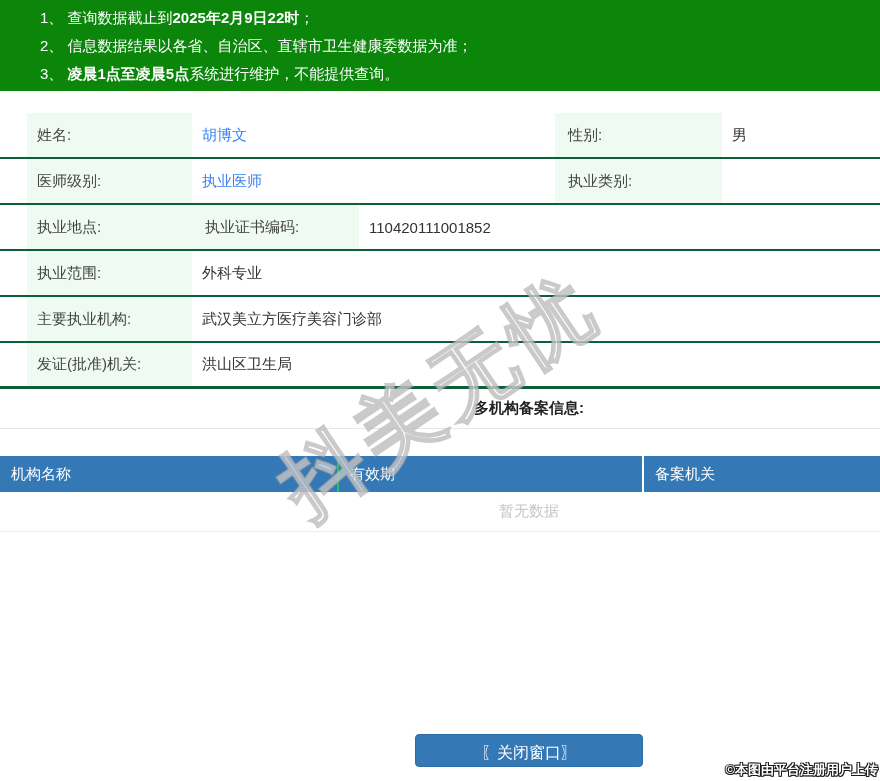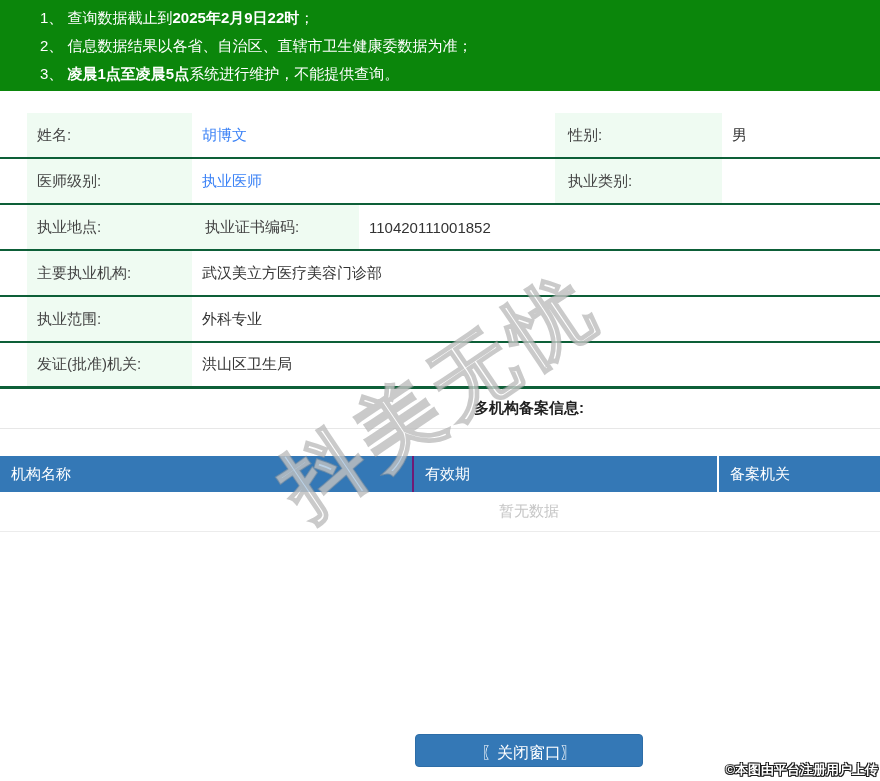--- a/index.html
+++ b/index.html
@@ -74,21 +74,21 @@
     display:flex;
     height:36px;
     background:#3478b6;
     color:#fff;
     font-size:15px;
   }
   .filing-header .hcell {
     display:flex; align-items:center;
     padding-left:11px; box-sizing:border-box;
   }
-  .hcell.c1 { width:414px; border-right:2px solid #701a75; }
+  .hcell.c1 { width:339px; border-right:2px solid #22c55e; }
   .hcell.c2 { width:305px; border-right:2px solid #fff; }
   .hcell.c3 { flex:1; }
 
   .empty-row {
     height:40px; box-sizing:border-box;
     border-bottom:1px solid #ececec;
     display:flex; align-items:center;
     padding-left:178px;
   }
   .empty-row .empty-text {
@@ -164,26 +164,26 @@
     <div class="cell-label">医师级别:</div>
     <div class="cell-value">执业医师</div>
     <div class="cell-label2">执业类别:</div>
   </div>
   <div class="info-row">
     <div class="cell-label">执业地点:</div>
     <div class="cell-label2">执业证书编码:</div>
     <div class="cell-value2">110420111001852</div>
   </div>
   <div class="info-row">
+    <div class="cell-label">执业范围:</div>
+    <div class="cell-value-wide">外科专业</div>
+  </div>
+  <div class="info-row">
     <div class="cell-label">主要执业机构:</div>
     <div class="cell-value-wide">武汉美立方医疗美容门诊部</div>
-  </div>
-  <div class="info-row">
-    <div class="cell-label">执业范围:</div>
-    <div class="cell-value-wide">外科专业</div>
   </div>
   <div class="info-row last">
     <div class="cell-label">发证(批准)机关:</div>
     <div class="cell-value-wide">洪山区卫生局</div>
   </div>
 </div>
 
 <div class="section-heading">
   <div class="title">多机构备案信息:</div>
 </div>

